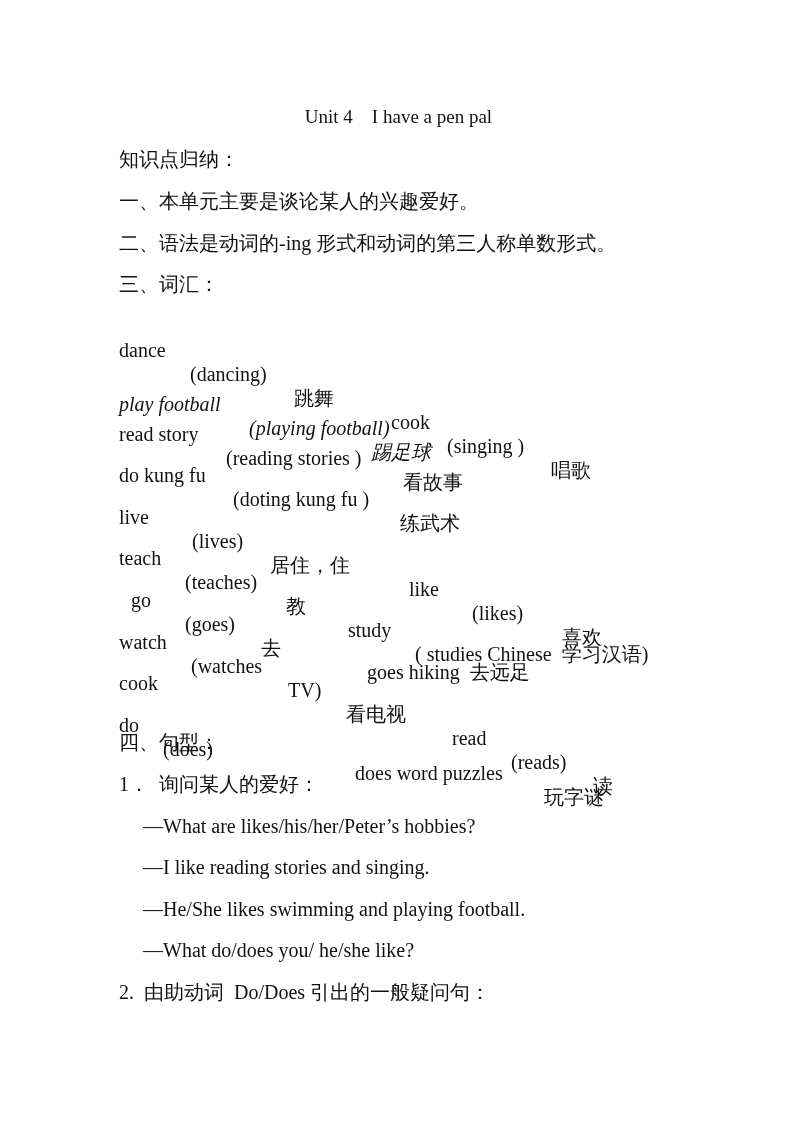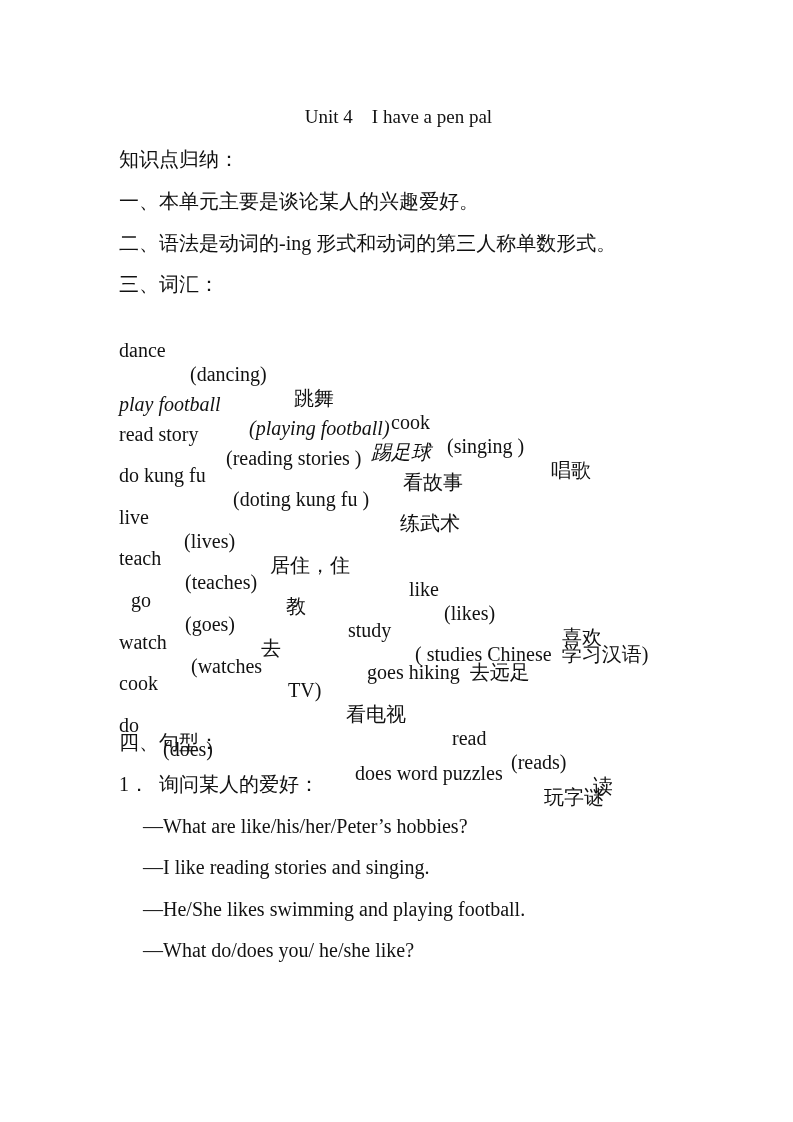--- a/index.html
+++ b/index.html
@@ -79,24 +79,24 @@
     </div>
 
     <div class="line" style="top:439px; left:0; width:793px;">
       <span class="cell" style="left:119px">do kung fu</span>
       <span class="cell" style="left:233px">(doting kung fu )</span>
       <span class="cell" style="left:400px">练武术</span>
     </div>
 
     <div class="line" style="top:481px; left:0; width:793px;">
       <span class="cell" style="left:119px">live</span>
-      <span class="cell" style="left:184px">(lives)</span>
+      <span class="cell" style="left:192px">(lives)</span>
       <span class="cell" style="left:270px">居住，住</span>
       <span class="cell" style="left:409px">like</span>
-      <span class="cell" style="left:444px">(likes)</span>
+      <span class="cell" style="left:472px">(likes)</span>
       <span class="cell" style="left:562px">喜欢</span>
     </div>
 
     <div class="line" style="top:522px; left:0; width:793px;">
       <span class="cell" style="left:119px">teach</span>
       <span class="cell" style="left:185px">(teaches)</span>
       <span class="cell" style="left:286px">教</span>
       <span class="cell" style="left:348px">study</span>
       <span class="cell" style="left:415px">( studies Chinese  学习汉语)</span>
     </div>
@@ -126,19 +126,20 @@
       <span class="cell" style="left:119px">do</span>
       <span class="cell" style="left:163px">(does)</span>
       <span class="cell" style="left:355px">does word puzzles</span>
       <span class="cell" style="left:544px">玩字谜</span>
     </div>
   </div>
 
   <div class="line" style="top:730px">四、句型：</div>
 
   <div class="line" style="top:772px">1．  询问某人的爱好：</div>
-  <div class="line indent" style="top:814px">—What are like/his/her/Peter’s hobbies?</div>
+  <div class="line indent" style="top:814px">—What are likes/his/her/Peter’s hobbies?</div>
   <div class="line indent" style="top:855px">—I like reading stories and singing.</div>
   <div class="line indent" style="top:897px">—He/She likes swimming and playing football.</div>
   <div class="line indent" style="top:938px">—What do/does you/ he/she like?</div>
 
+  <div class="line" style="top:980px">2.  由助动词  Do/Does 引出的一般疑问句：</div>
 
 </div>
 
 </body></html>

